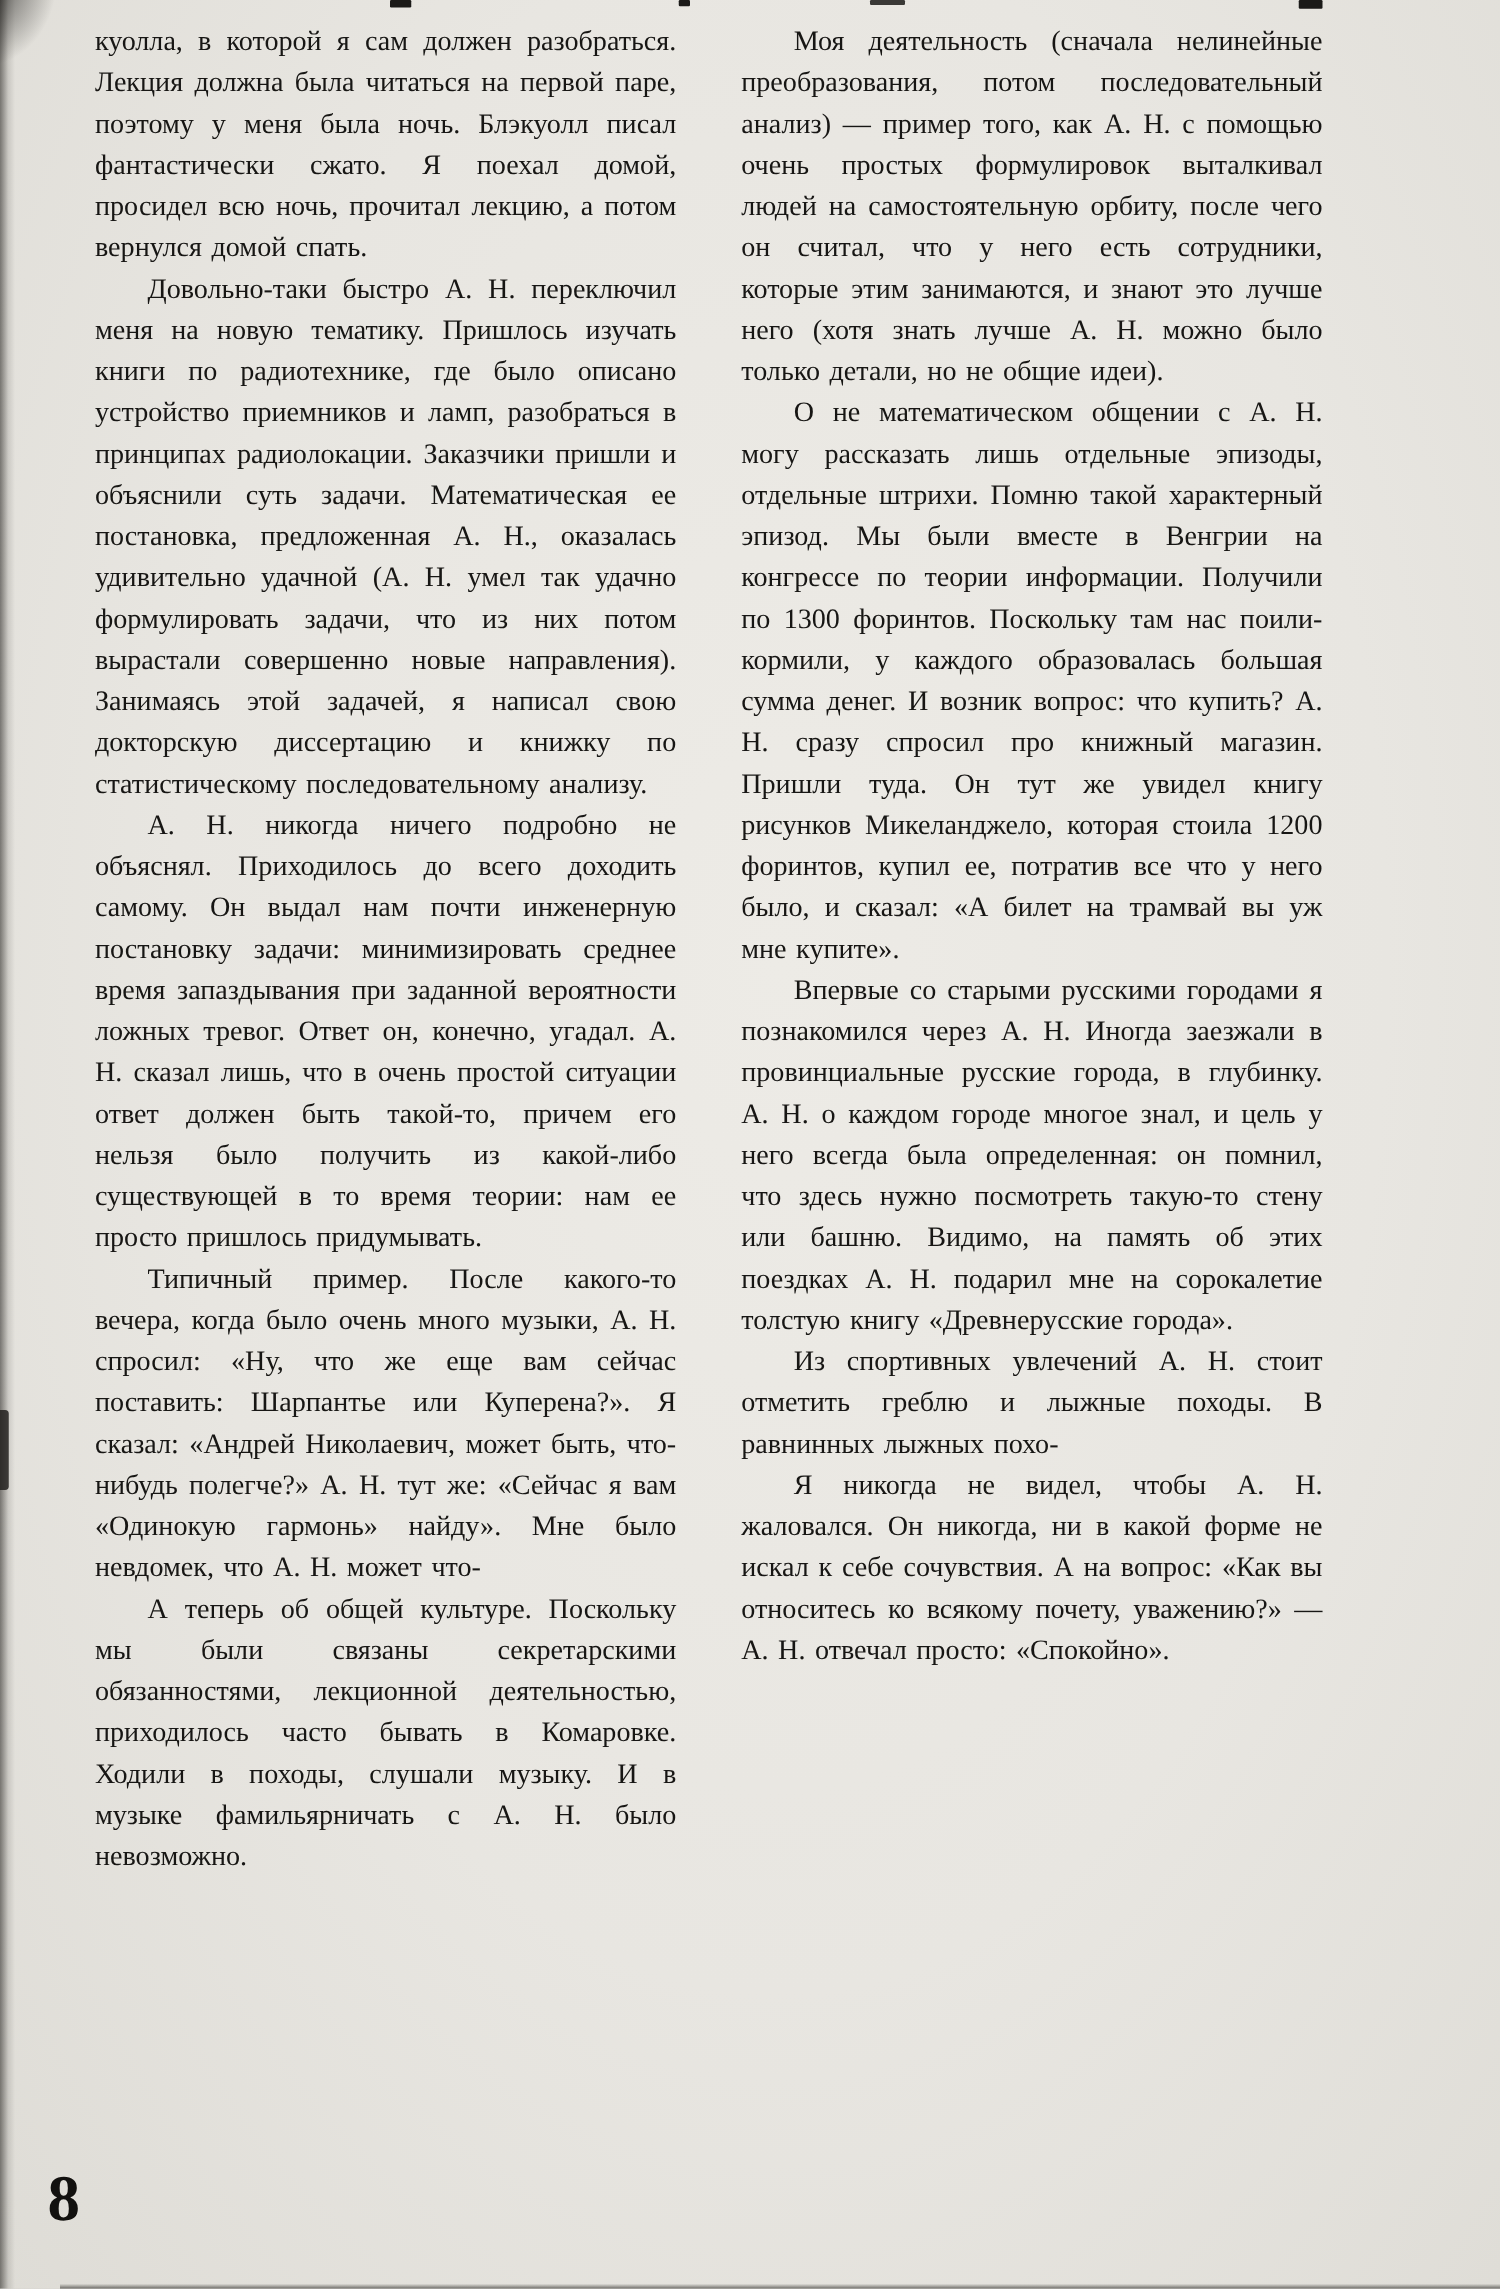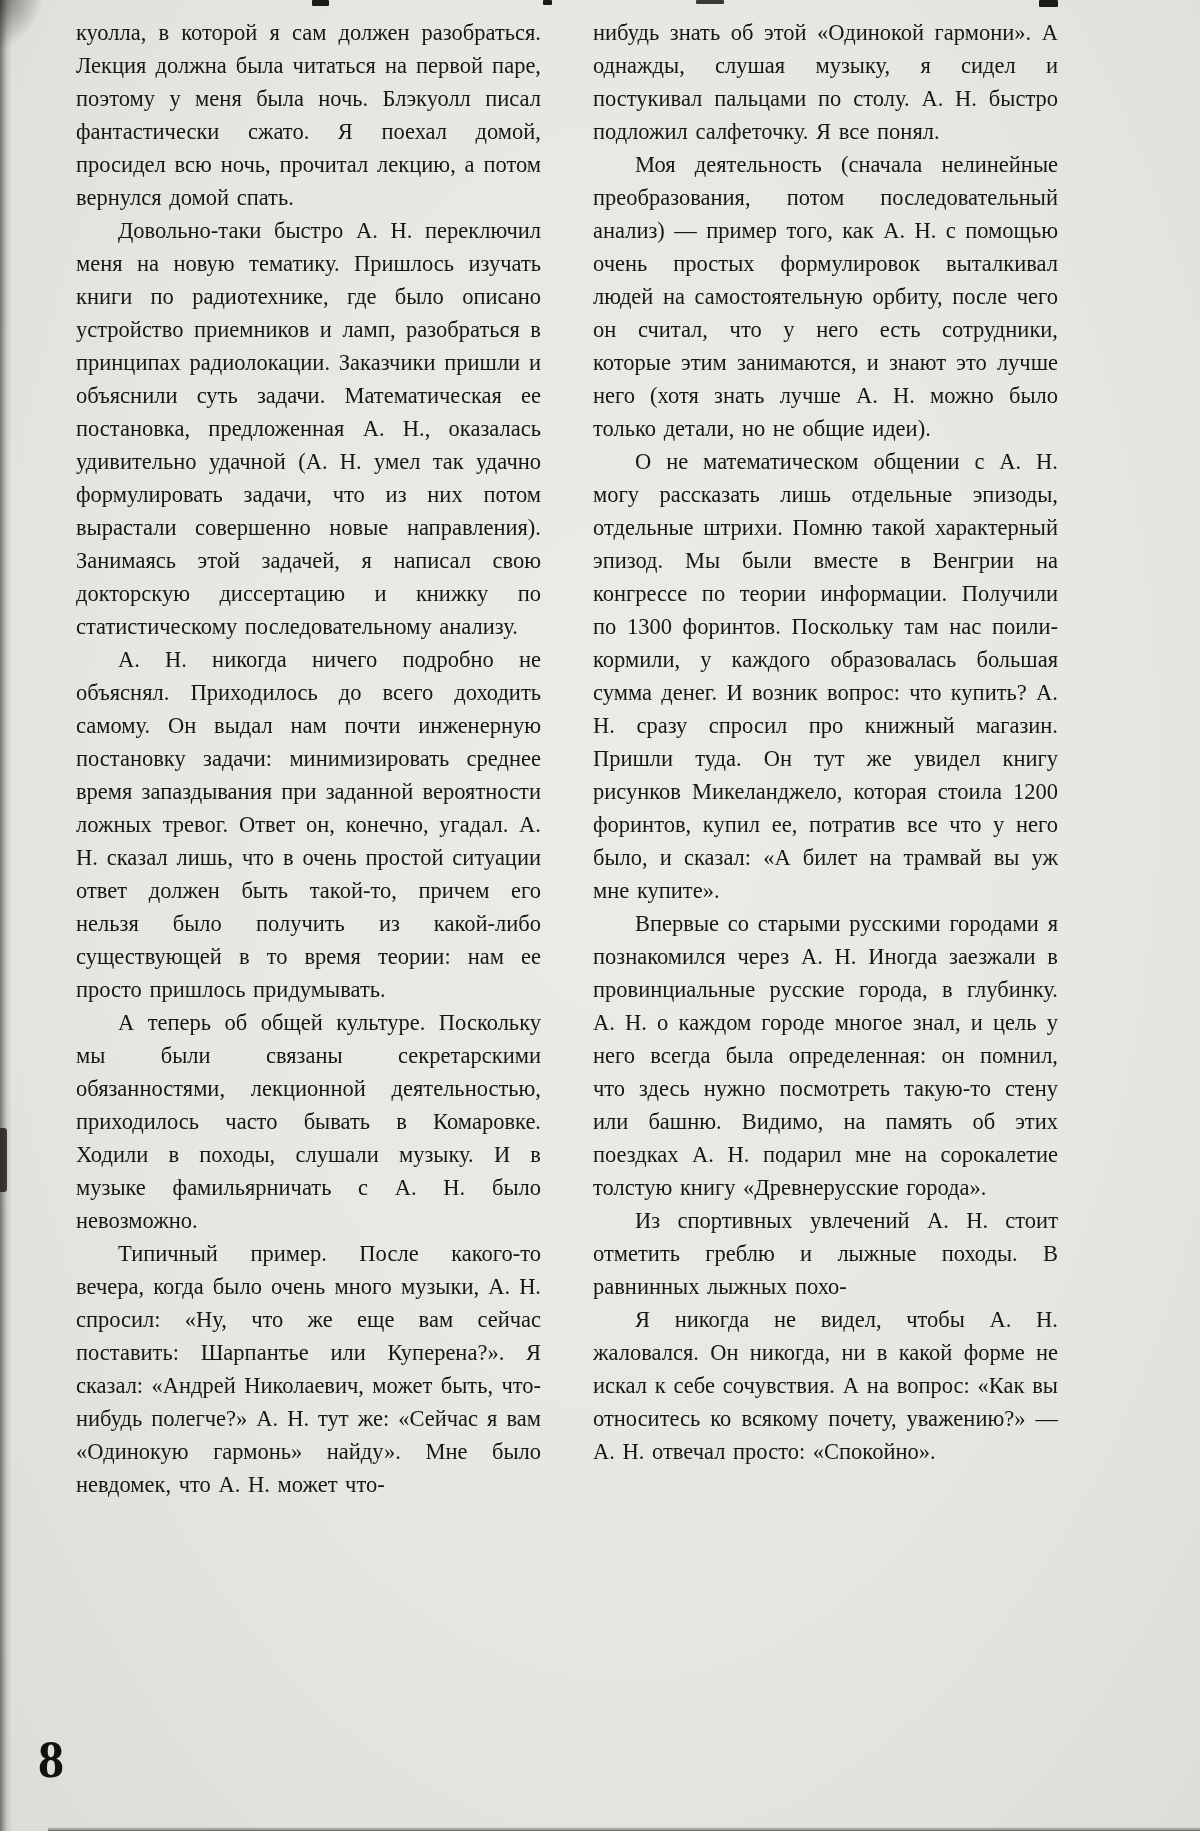--- a/index.html
+++ b/index.html
@@ -110,25 +110,24 @@
   <div class="scan-tick tick-3"></div>
   <div class="scan-tick tick-4"></div>
   <div class="edge-blot-left"></div>
   <div class="edge-shadow-bottom"></div>
 
   <div class="text-columns">
     <div class="column">
       <p class="no-indent">куолла, в которой я сам должен разобраться. Лекция должна была читаться на первой паре, поэтому у меня была ночь. Блэкуолл писал фантастически сжато. Я поехал домой, просидел всю ночь, прочитал лекцию, а потом вернулся домой спать.</p>
       <p>Довольно-таки быстро А. Н. переключил меня на новую тематику. Пришлось изучать книги по радиотехнике, где было описано устройство приемников и ламп, разобраться в принципах радиолокации. Заказчики пришли и объяснили суть задачи. Математическая ее постановка, предложенная А. Н., оказалась удивительно удачной (А. Н. умел так удачно формулировать задачи, что из них потом вырастали совершенно новые направления). Занимаясь этой задачей, я написал свою докторскую диссертацию и книжку по статистическому последовательному анализу.</p>
       <p>А. Н. никогда ничего подробно не объяснял. Приходилось до всего доходить самому. Он выдал нам почти инженерную постановку задачи: минимизировать среднее время запаздывания при заданной вероятности ложных тревог. Ответ он, конечно, угадал. А. Н. сказал лишь, что в очень простой ситуации ответ должен быть такой-то, причем его нельзя было получить из какой-либо существующей в то время теории: нам ее просто пришлось придумывать.</p>
+      <p>Типичный пример. После какого-то вечера, когда было очень много музыки, А. Н. спросил: «Ну, что же еще вам сейчас поставить: Шарпантье или Куперена?». Я сказал: «Андрей Николаевич, может быть, что-нибудь полегче?» А. Н. тут же: «Сейчас я вам «Одинокую гармонь» найду». Мне было невдомек, что А. Н. может что-</p>
       <p>А теперь об общей культуре. Поскольку мы были связаны секретарскими обязанностями, лекционной деятельностью, приходилось часто бывать в Комаровке. Ходили в походы, слушали музыку. И в музыке фамильярничать с А. Н. было невозможно.</p>
-      <p>Типичный пример. После какого-то вечера, когда было очень много музыки, А. Н. спросил: «Ну, что же еще вам сейчас поставить: Шарпантье или Куперена?». Я сказал: «Андрей Николаевич, может быть, что-нибудь полегче?» А. Н. тут же: «Сейчас я вам «Одинокую гармонь» найду». Мне было невдомек, что А. Н. может что-</p>
     </div>
     <div class="column">
-      <p class="no-indent">нибудь знать об этой «Одинокой гармони». А однажды, слушая музыку, я сидел и постукивал пальцами по столу. А. Н. быстро подложил салфеточку. Я все понял.</p>
       <p>Моя деятельность (сначала нелинейные преобразования, потом последовательный анализ) — пример того, как А. Н. с помощью очень простых формулировок выталкивал людей на самостоятельную орбиту, после чего он считал, что у него есть сотрудники, которые этим занимаются, и знают это лучше него (хотя знать лучше А. Н. можно было только детали, но не общие идеи).</p>
       <p>О не математическом общении с А. Н. могу рассказать лишь отдельные эпизоды, отдельные штрихи. Помню такой характерный эпизод. Мы были вместе в Венгрии на конгрессе по теории информации. Получили по 1300 форинтов. Поскольку там нас поили-кормили, у каждого образовалась большая сумма денег. И возник вопрос: что купить? А. Н. сразу спросил про книжный магазин. Пришли туда. Он тут же увидел книгу рисунков Микеланджело, которая стоила 1200 форинтов, купил ее, потратив все что у него было, и сказал: «А билет на трамвай вы уж мне купите».</p>
       <p>Впервые со старыми русскими городами я познакомился через А. Н. Иногда заезжали в провинциальные русские города, в глубинку. А. Н. о каждом городе многое знал, и цель у него всегда была определенная: он помнил, что здесь нужно посмотреть такую-то стену или башню. Видимо, на память об этих поездках А. Н. подарил мне на сорокалетие толстую книгу «Древнерусские города».</p>
       <p>Из спортивных увлечений А. Н. стоит отметить греблю и лыжные походы. В равнинных лыжных похо-</p>
       <p>Я никогда не видел, чтобы А. Н. жаловался. Он никогда, ни в какой форме не искал к себе сочувствия. А на вопрос: «Как вы относитесь ко всякому почету, уважению?» — А. Н. отвечал просто: «Спокойно».</p>
     </div>
   </div>
 
   <div class="page-number">8</div>
 

